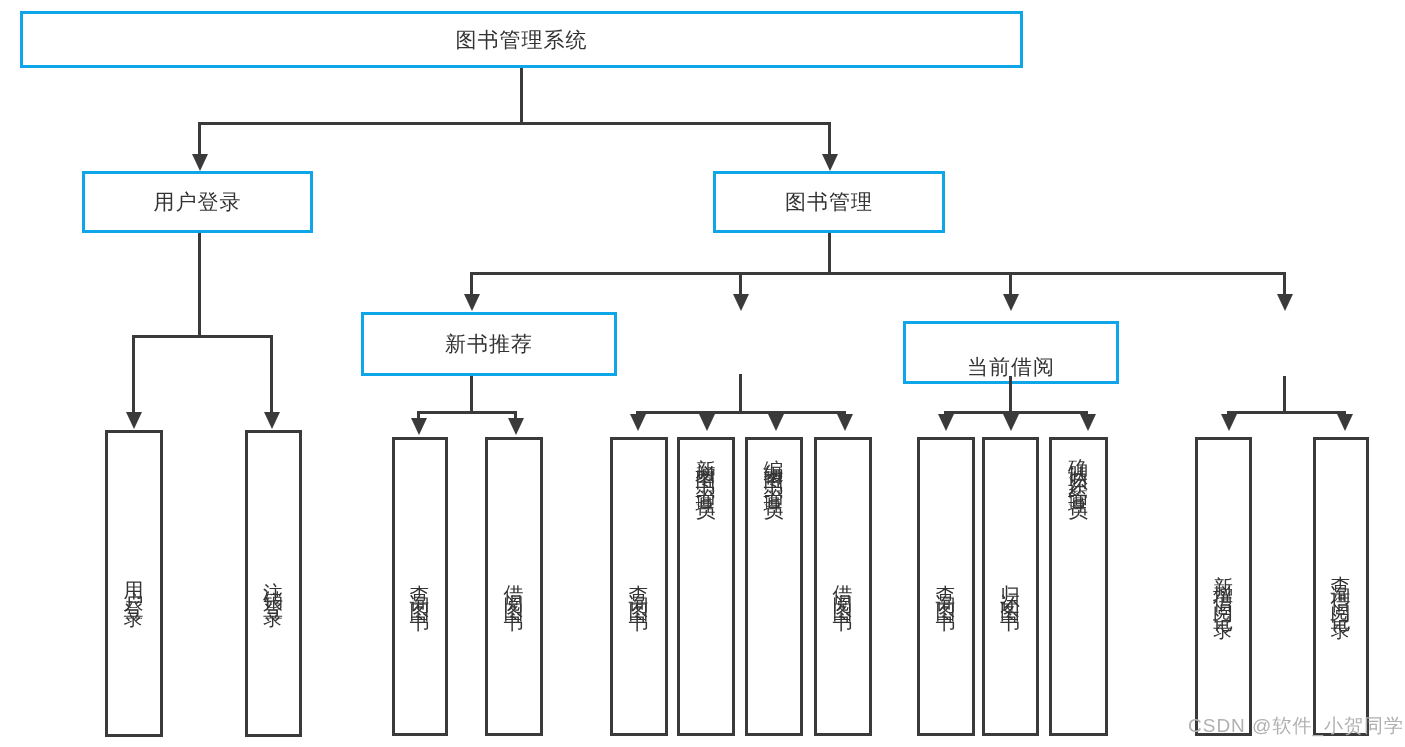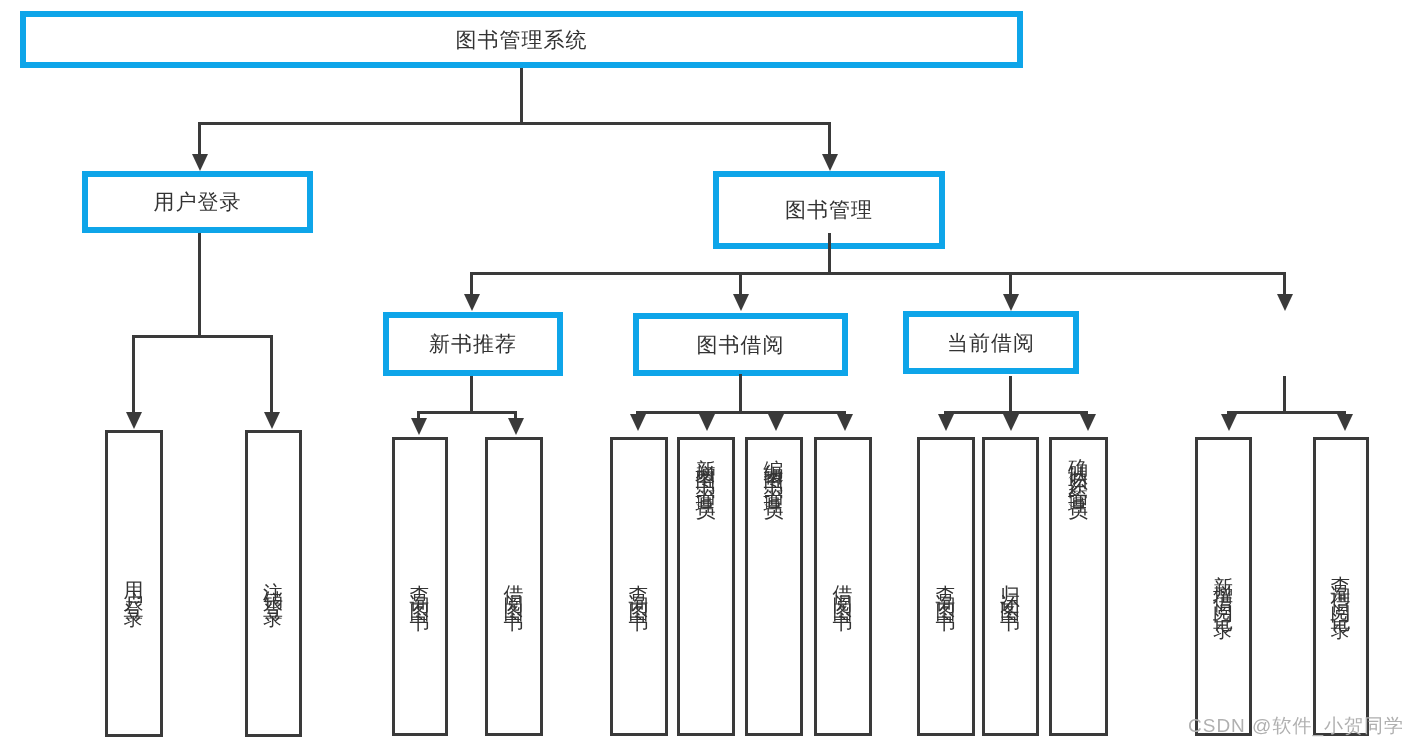--- a/index.html
+++ b/index.html
@@ -2,21 +2,21 @@
 <html><head>
 <meta charset="utf-8">
 <style>
   html,body{margin:0;padding:0;background:#fff;}
   #canvas{
     position:relative;width:1405px;height:747px;background:#fff;overflow:hidden;
     font-family:"Liberation Sans","DejaVu Sans",sans-serif;
   }
   .box{
     position:absolute;box-sizing:border-box;background:#fff;
-    border:6px solid #0ea5e9;color:#333;
+    border:3px solid #0ea5e9;color:#333;
     display:flex;align-items:center;justify-content:center;
     font-size:21px;letter-spacing:1px;white-space:nowrap;
   }
   .vbox{
     position:absolute;box-sizing:border-box;background:#fff;
     border:3px solid #3a3a3a;color:#333;
     display:flex;align-items:center;justify-content:center;
     font-size:20px;
   }
   .vbox span{
@@ -50,21 +50,21 @@
   <div class="line v" style="left:520px;top:68px;height:56px;"></div>
   <div class="line h" style="left:198px;top:122px;width:633px;"></div>
   <div class="line v" style="left:198px;top:122px;height:34px;"></div>
   <div class="arrow" style="left:192px;top:154px;"></div>
   <div class="line v" style="left:828px;top:122px;height:34px;"></div>
   <div class="arrow" style="left:822px;top:154px;"></div>
 
   <div class="box" style="left:82px;top:171px;width:231px;height:62px;">
     <span>用户登录</span>
   </div>
-  <div class="box" style="left:713px;top:171px;width:232px;height:78px;">
+  <div class="box" style="left:713px;top:171px;width:232px;height:62px;">
     <span>图书管理</span>
   </div>
 
   <div class="line v" style="left:198px;top:233px;height:105px;"></div>
   <div class="line h" style="left:132px;top:335px;width:141px;"></div>
   <div class="line v" style="left:132px;top:335px;height:78px;"></div>
   <div class="arrow" style="left:126px;top:412px;"></div>
   <div class="line v" style="left:270px;top:335px;height:78px;"></div>
   <div class="arrow" style="left:264px;top:412px;"></div>
 
@@ -72,27 +72,24 @@
   <div class="line h" style="left:470px;top:272px;width:816px;"></div>
   <div class="line v" style="left:470px;top:272px;height:23px;"></div>
   <div class="arrow" style="left:464px;top:294px;"></div>
   <div class="line v" style="left:739px;top:272px;height:23px;"></div>
   <div class="arrow" style="left:733px;top:294px;"></div>
   <div class="line v" style="left:1009px;top:272px;height:23px;"></div>
   <div class="arrow" style="left:1003px;top:294px;"></div>
   <div class="line v" style="left:1283px;top:272px;height:23px;"></div>
   <div class="arrow" style="left:1277px;top:294px;"></div>
 
-  <div class="box" style="left:383px;top:312px;width:180px;height:64px;">
+  <div class="box" style="left:361px;top:312px;width:256px;height:64px;">
     <span>新书推荐</span>
   </div>
-  <div class="box" style="left:633px;top:313px;width:215px;height:63px;">
-    <span>图书借阅</span>
-  </div>
-  <div class="box" style="left:903px;top:311px;width:176px;height:63px;">
+  <div class="box" style="left:903px;top:321px;width:216px;height:63px;align-items:flex-end;">
     <span>当前借阅</span>
   </div>
 
   <div class="line v" style="left:470px;top:376px;height:38px;"></div>
   <div class="line h" style="left:417px;top:411px;width:100px;"></div>
   <div class="line v" style="left:417px;top:411px;height:10px;"></div>
   <div class="arrow" style="left:411px;top:418px;"></div>
   <div class="line v" style="left:514px;top:411px;height:10px;"></div>
   <div class="arrow" style="left:508px;top:418px;"></div>
 

